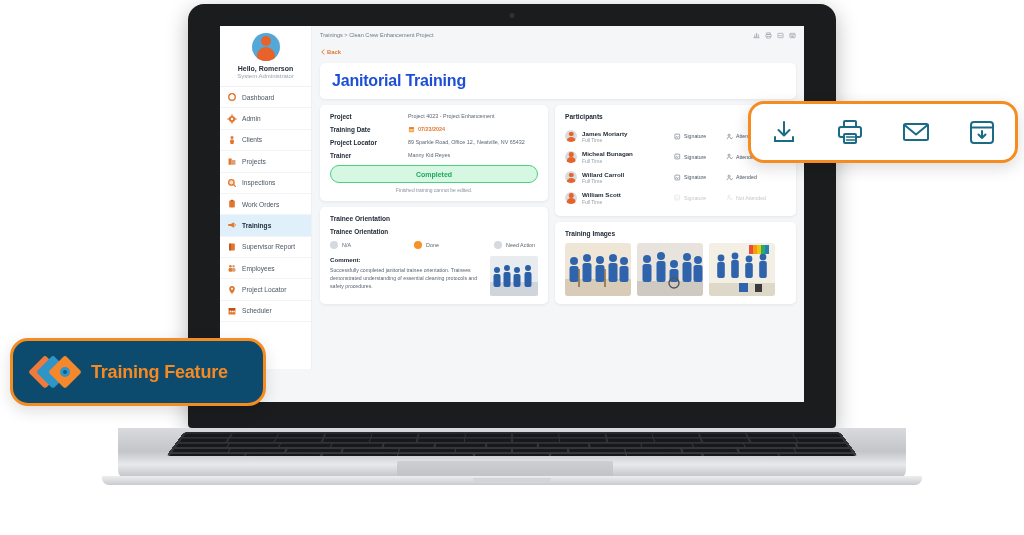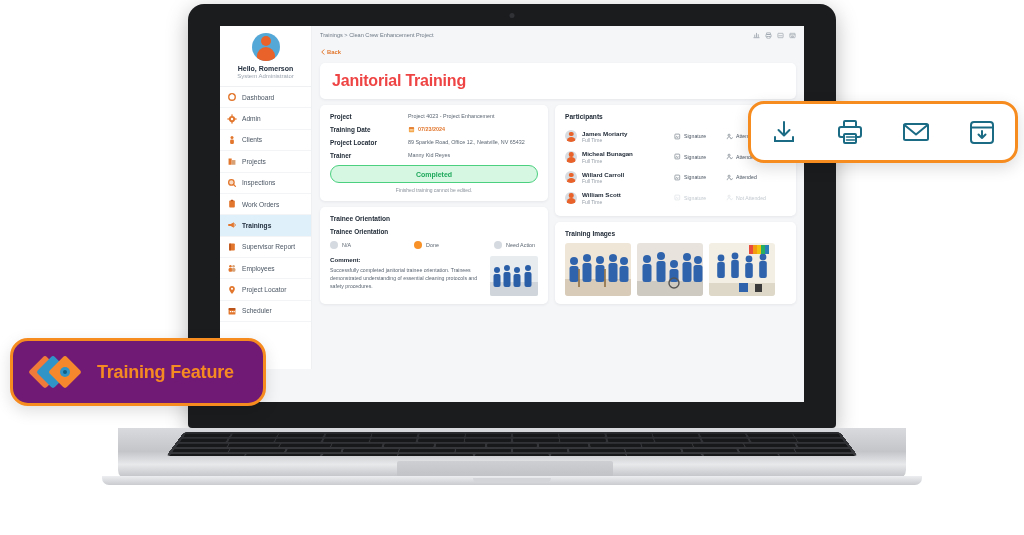--- a/index.html
+++ b/index.html
@@ -104,21 +104,21 @@
   
   .main { flex:1; padding:6px 8px 0 8px; overflow:hidden; }
   .crumb { font-size:5.6px; color:#6c7884; margin-bottom:3px; }
   .crumb-row{ display:flex; align-items:flex-start; justify-content:space-between; }
   .mini-icons { display:flex; gap:5px; }
   .mini-ico { width:7px; height:7px; color:#8b949e; }
   .back { font-size:5.8px; color:#e2762c; font-weight:bold; display:inline-flex; align-items:center; gap:2px; cursor:pointer; }
 
   .title-card { background:#fff; border-radius:5px; padding:9px 12px; margin-top:4px;
     box-shadow:0 1px 3px rgba(20,30,45,.07); }
-  .page-title { font-size:16px; font-weight:bold; color:#ef4444; letter-spacing:-.2px; }
+  .page-title { font-size:16px; font-weight:bold; color:#1d4ed8; letter-spacing:-.2px; }
 
   .cols { display:flex; gap:7px; margin-top:6px; }
   .col-l { width:228px; }
   .col-r { flex:1; }
   .card { background:#fff; border-radius:5px; padding:8px 10px;
     box-shadow:0 1px 3px rgba(20,30,45,.07); }
   .card + .card { margin-top:6px; }
   .card-title { font-size:6.6px; font-weight:bold; color:#222c38; margin-bottom:6px; }
 
   .kv { display:flex; margin-bottom:6px; }
@@ -172,22 +172,22 @@
     background:#fff; border:3px solid #f68b1f; border-radius:16px;
     display:flex; align-items:center; justify-content:space-around;
     box-shadow:0 5px 16px rgba(0,0,0,.14);
   }
   .ft-btn { width:40px; height:34px; display:flex; align-items:center; justify-content:center; cursor:pointer; }
   .ft-btn svg { width:34px; height:30px; }
 
   
   .feature-badge {
     position:absolute; left:10px; top:338px; width:256px; height:68px;
-    background:#701a75; border:3px solid #f68b1f; border-radius:18px;
-    display:flex; align-items:center; gap:6px; padding:0 16px;
+    background:#0c4a6e; border:3px solid #f68b1f; border-radius:18px;
+    display:flex; align-items:center; gap:0; padding:0 16px;
     box-shadow:0 5px 16px rgba(0,0,0,.13);
   }
   .fb-logo { width:62px; height:44px; flex:none; }
   .fb-text { font-size:18px; font-weight:bold; color:#f58a22; letter-spacing:-.2px; }
 </style>
 </head>
 <body>
 
 <div id="stage">
 

